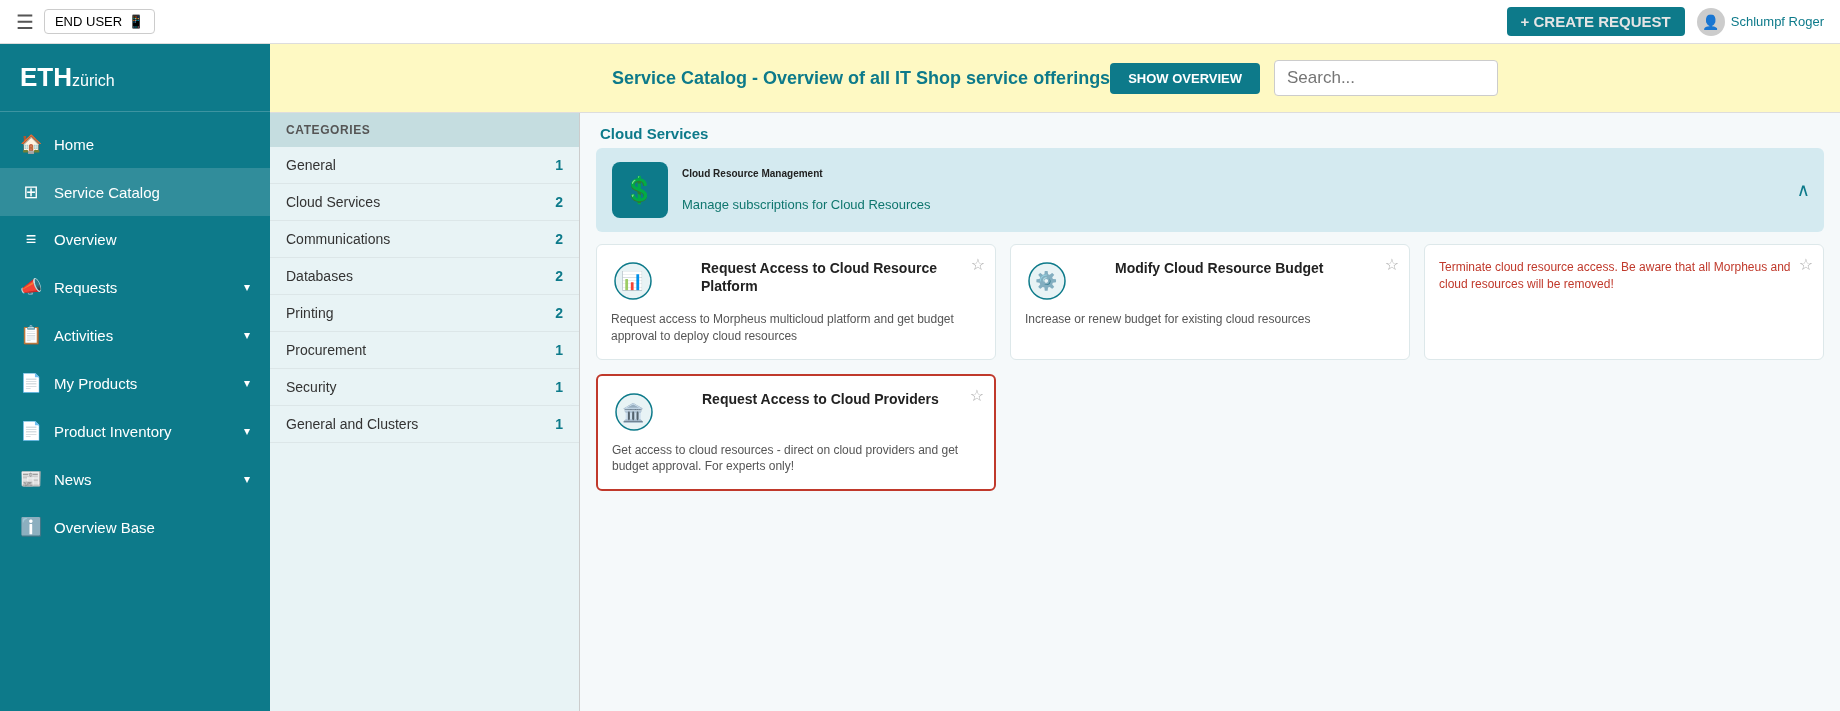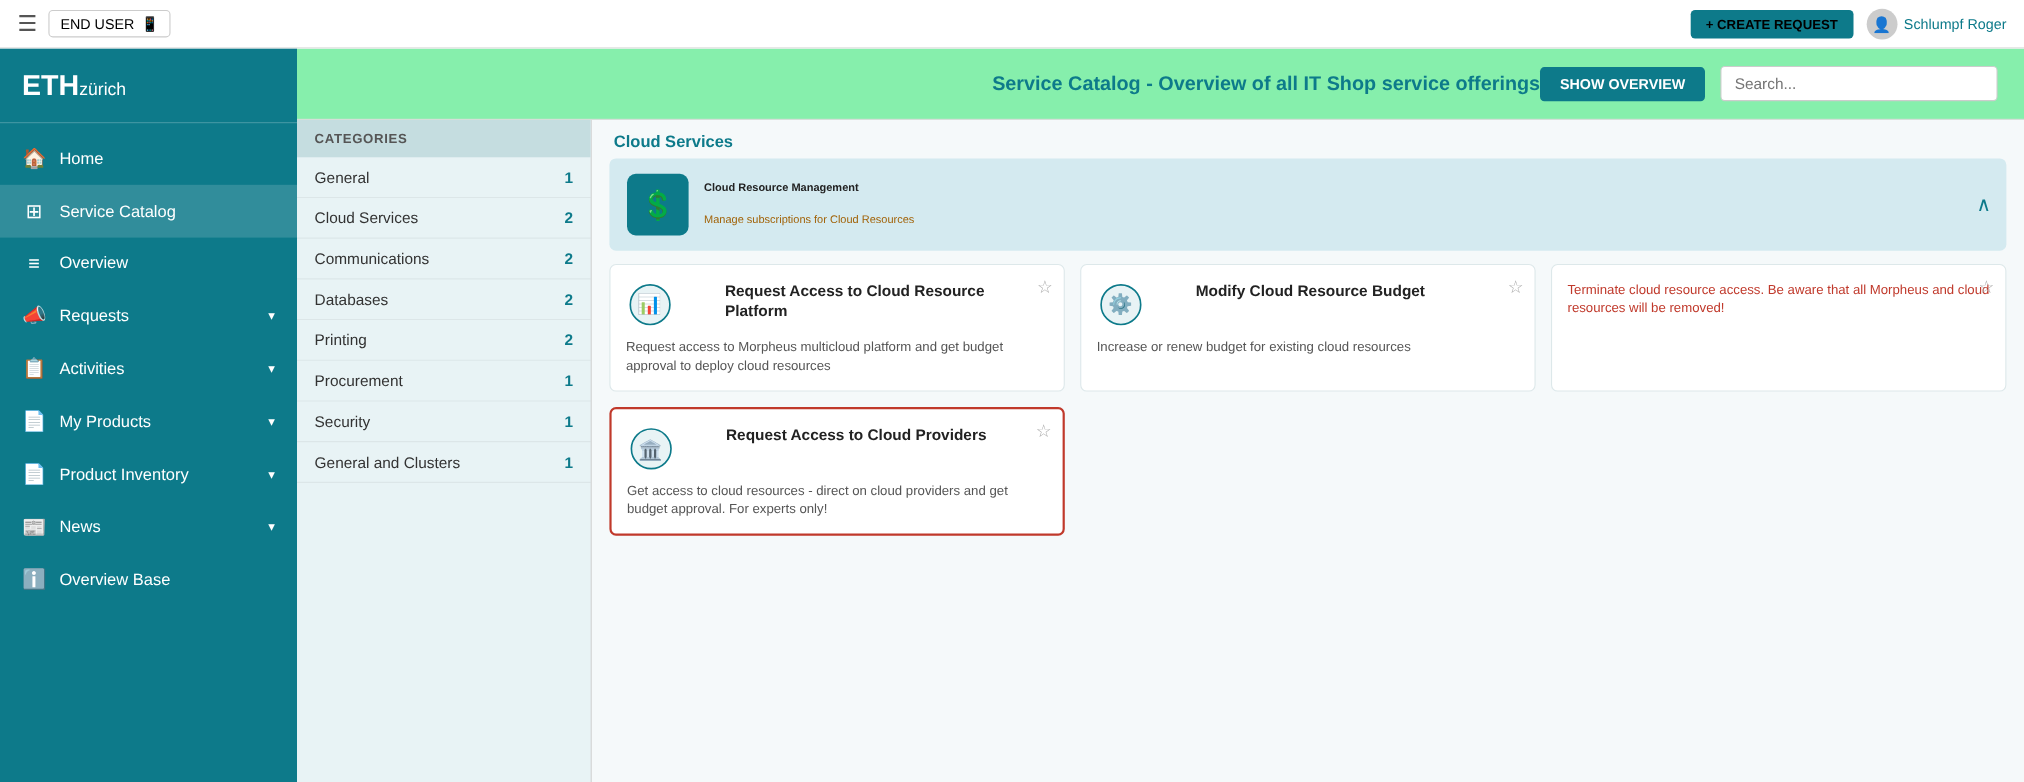--- a/index.html
+++ b/index.html
@@ -25,25 +25,25 @@
       font-size: 13px;
       display: flex;
       align-items: center;
       gap: 6px;
       cursor: pointer;
       background: #fff;
     }
     .top-bar-right { display: flex; align-items: center; gap: 12px; }
     .create-request-btn {
       background: #0d7a8a;
-      color: #000000;
+      color: #e5e5e5;
       border: none;
       border-radius: 4px;
       padding: 6px 14px;
-      font-size: 12px;
+      font-size: 15px;
       font-weight: bold;
       cursor: pointer;
       display: flex;
       align-items: center;
       gap: 6px;
     }
     .user-info { display: flex; align-items: center; gap: 6px; color: #0d7a8a; font-size: 13px; cursor: pointer; }
     .avatar-icon { width: 28px; height: 28px; background: #ccc; border-radius: 50%; display: flex; align-items: center; justify-content: center; font-size: 14px; }
 
     
@@ -79,55 +79,55 @@
     .sidebar-item.active { background: rgba(255,255,255,0.15); }
     .sidebar-item .icon { font-size: 18px; width: 22px; text-align: center; }
     .sidebar-item .chevron { margin-left: auto; font-size: 12px; }
     .sidebar-item .label { flex: 1; }
 
     
     .content-area { flex: 1; display: flex; flex-direction: column; overflow: hidden; }
 
     
     .page-header {
-      background: #86efac;
+      background: #fef9c3;
       padding: 16px 24px;
       display: flex;
       align-items: center;
-      justify-content: flex-end;
+      justify-content: center;
       border-bottom: 1px solid #ddd;
       flex-shrink: 0;
     }
     .page-title { font-size: 18px; font-weight: bold; color: #0d7a8a; }
     .header-right { display: flex; align-items: center; gap: 14px; }
     .show-overview-btn {
       background: #0d7a8a;
       color: #fff;
       border: none;
       border-radius: 4px;
       padding: 8px 18px;
       font-size: 13px;
       font-weight: bold;
       cursor: pointer;
     }
     .search-input {
       border: 1px solid #ccc;
       border-radius: 4px;
       padding: 7px 12px;
-      font-size: 14px;
-      width: 252px;
+      font-size: 17px;
+      width: 224px;
       color: #aaa;
     }
 
     
     .body-split { display: flex; flex: 1; overflow: hidden; }
 
     
     .categories-panel {
-      width: 268px;
+      width: 310px;
       flex-shrink: 0;
       background: #e8f3f5;
       border-right: 1px solid #ccc;
       display: flex;
       flex-direction: column;
       overflow: hidden;
     }
     .categories-header {
       background: #c5dde0;
       padding: 10px 16px;
@@ -179,21 +179,21 @@
       background: #0d7a8a;
       border-radius: 8px;
       display: flex;
       align-items: center;
       justify-content: center;
       margin-right: 14px;
       flex-shrink: 0;
       font-size: 26px;
     }
     .featured-text h3 { font-size: 10px; font-weight: bold; color: #222; }
-    .featured-text p { font-size: 10px; color: #a16207; margin-top: 18px; }
+    .featured-text p { font-size: 13px; color: #0f766e; margin-top: 18px; }
     .featured-chevron {
       position: absolute;
       right: 14px;
       top: 50%;
       transform: translateY(-50%);
       font-size: 18px;
       color: #0d7a8a;
       cursor: pointer;
     }
 

